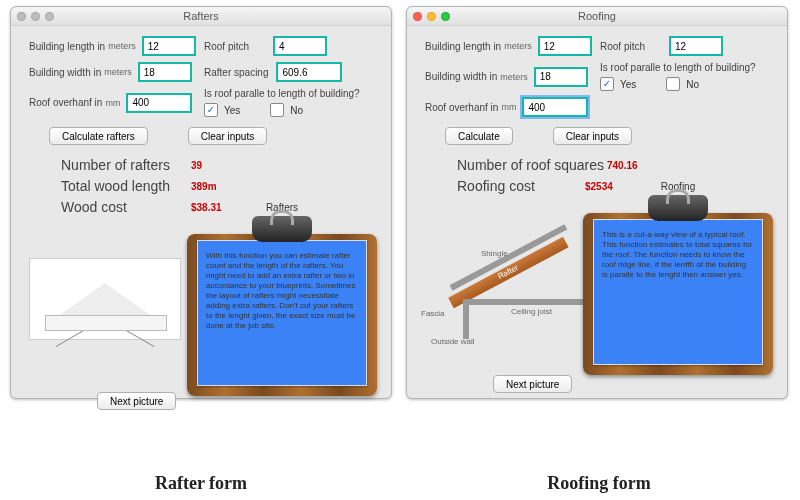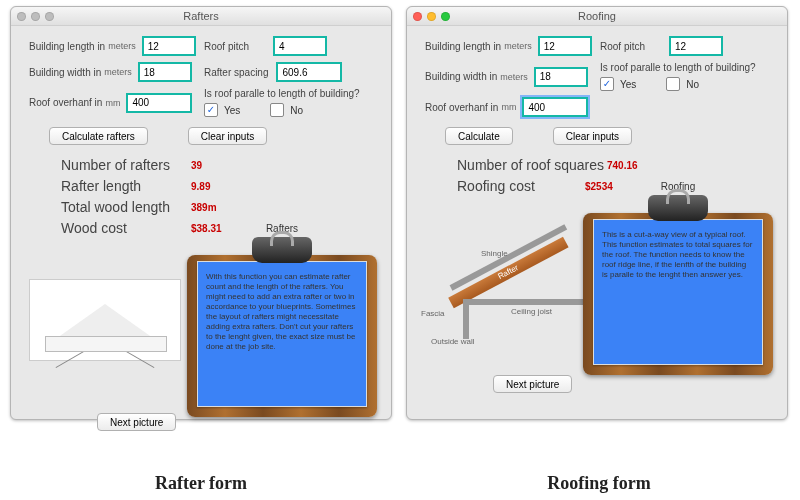--- a/index.html
+++ b/index.html
@@ -342,24 +342,20 @@
         <button class="btn">Calculate rafters</button>
         <button class="btn">Clear inputs</button>
       </div>
 
       <div class="results">
         <div class="res-row">
           <span class="res-label">Number of rafters</span>
           <span class="res-val">39</span>
         </div>
         <div class="res-row">
-          <span class="res-label">Rafter length</span>
-          <span class="res-val">9.89</span>
-        </div>
-        <div class="res-row">
           <span class="res-label">Total wood length</span>
           <span class="res-val">389m</span>
         </div>
         <div class="res-row">
           <span class="res-label">Wood cost</span>
           <span class="res-val">$38.31</span>
         </div>
       </div>
 
       <div class="lower">

